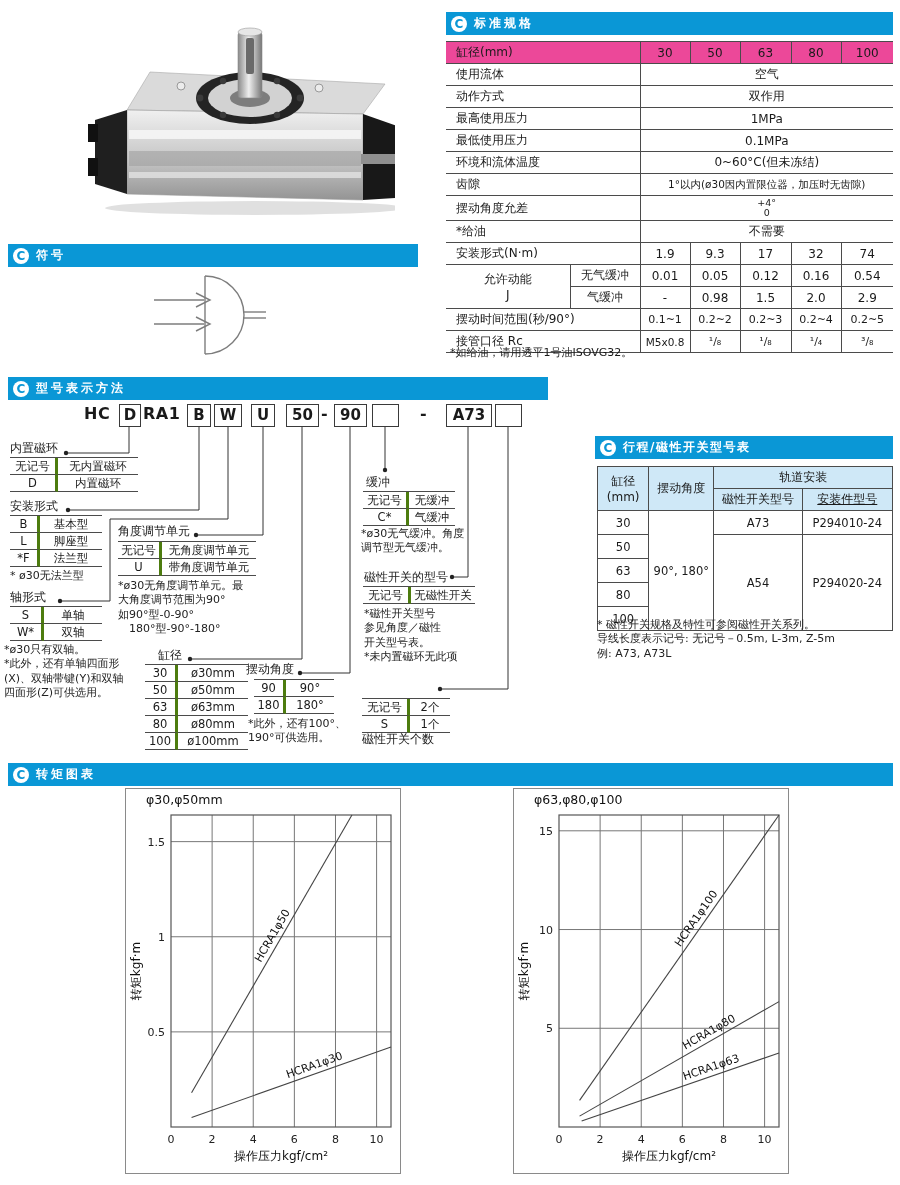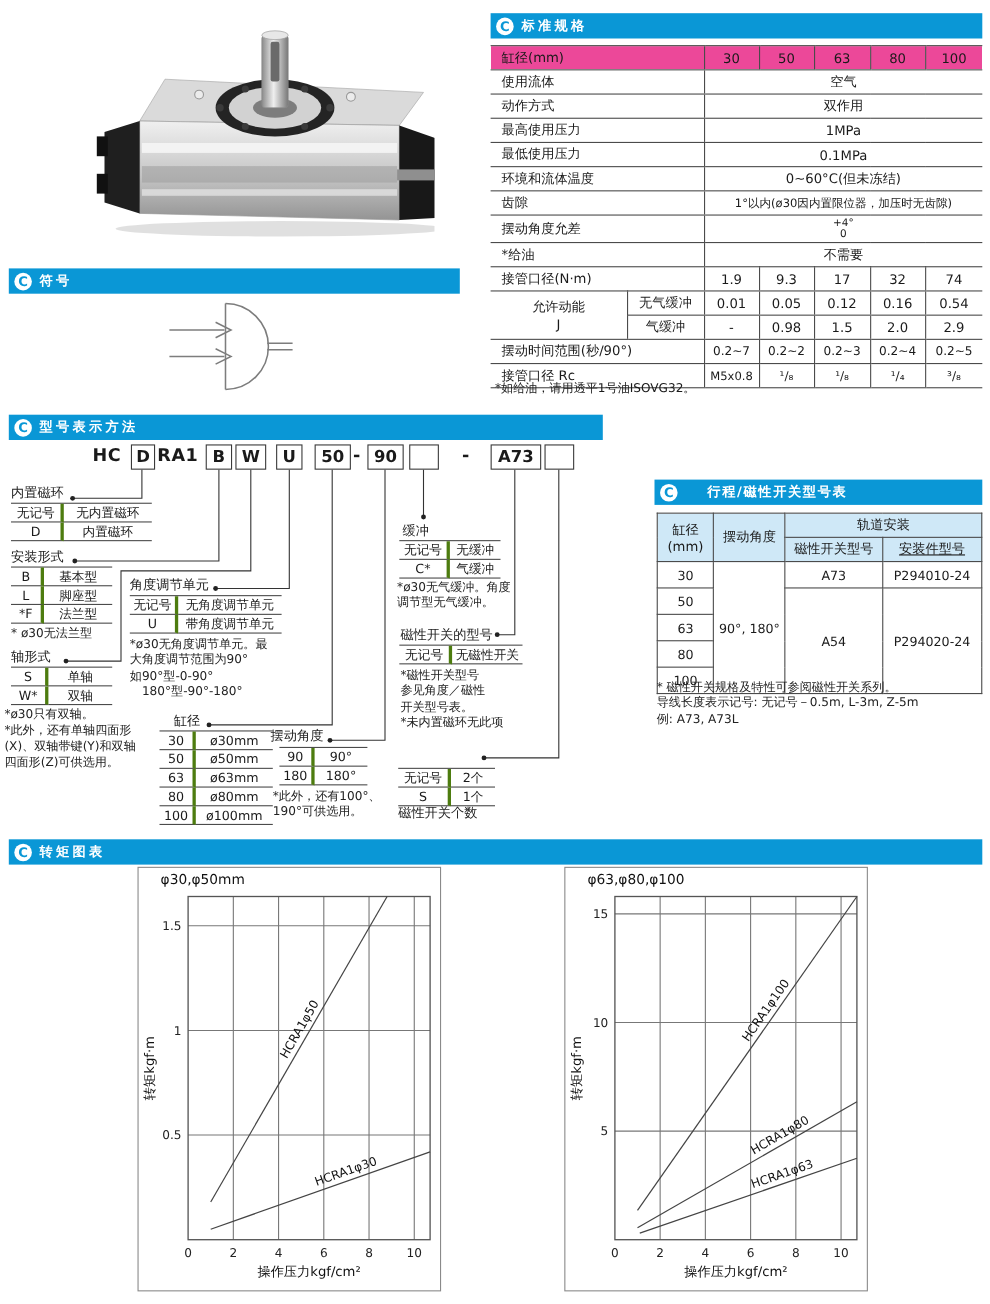--- a/index.html
+++ b/index.html
@@ -170,21 +170,21 @@
           <i style="font-style:normal">+4°</i>
           <i style="font-style:normal">0</i>
         </span>
       </td>
     </tr>
     <tr>
       <td class="lbl" colspan="2">*给油</td>
       <td class="vs" colspan="5">不需要</td>
     </tr>
     <tr>
-      <td class="lbl" colspan="2">接管口径(N·m)</td>
+      <td class="lbl" colspan="2">安装形式(N·m)</td>
       <td class="vs">1.9</td>
       <td class="vs">9.3</td>
       <td class="vs">17</td>
       <td class="vs">32</td>
       <td class="vs">74</td>
     </tr>
     <tr>
       <td class="lbl" rowspan="2" style="text-align:center;padding-left:2px;">
         <div>允许动能</div>
         <div>J</div>
@@ -199,21 +199,21 @@
     <tr>
       <td class="vs">气缓冲</td>
       <td class="vs">-</td>
       <td class="vs">0.98</td>
       <td class="vs">1.5</td>
       <td class="vs">2.0</td>
       <td class="vs">2.9</td>
     </tr>
     <tr>
       <td class="lbl" colspan="2">摆动时间范围(秒/90°)</td>
-      <td class="vs fr">0.2~7</td>
+      <td class="vs fr">0.1~1</td>
       <td class="vs fr">0.2~2</td>
       <td class="vs fr">0.2~3</td>
       <td class="vs fr">0.2~4</td>
       <td class="vs fr">0.2~5</td>
     </tr>
     <tr>
       <td class="lbl" colspan="2">接管口径 Rc</td>
       <td class="vs sm">M5x0.8</td>
       <td class="vs fr">¹/₈</td>
       <td class="vs fr">¹/₈</td>
@@ -373,21 +373,21 @@
     <div class="mtable" style="left:362px;top:302px;grid-template-columns:48px 40px;">
         <span class="mk">无记号</span>
         <span class="mv">2个</span>
         <span class="mk">S</span>
         <span class="mv">1个</span>
       </div>
   </div>
 
   <div class="bar" style="left:595px;top:436px;width:298px;">
     <span class="cico">C</span>
-    <span class="btxt" style="letter-spacing:1.5px;margin-left:20px;">行程/磁性开关型号表</span>
+    <span class="btxt" style="letter-spacing:1.5px;">行程/磁性开关型号表</span>
   </div>
   <table class="stk abs" style="left:597px;top:466px;">
     <tbody>
         <tr>
       <td class="h" rowspan="2" style="width:52px;">
         <div>缸径</div>
             <div>(mm)</div>
       </td>
       <td class="h" rowspan="2" style="width:62px;">摆动角度</td>
       <td class="h" colspan="2">轨道安装</td>

